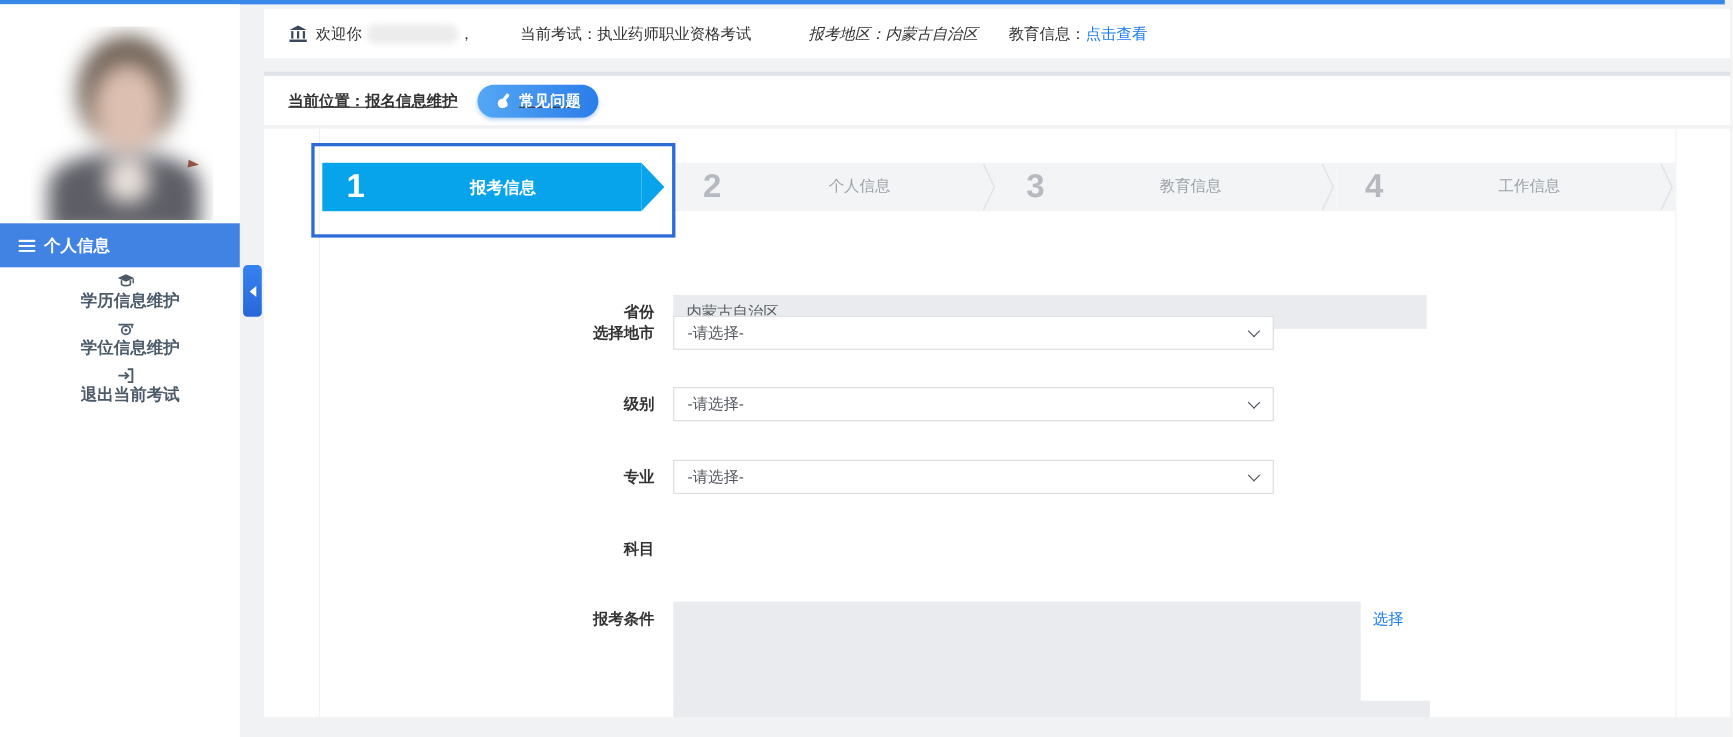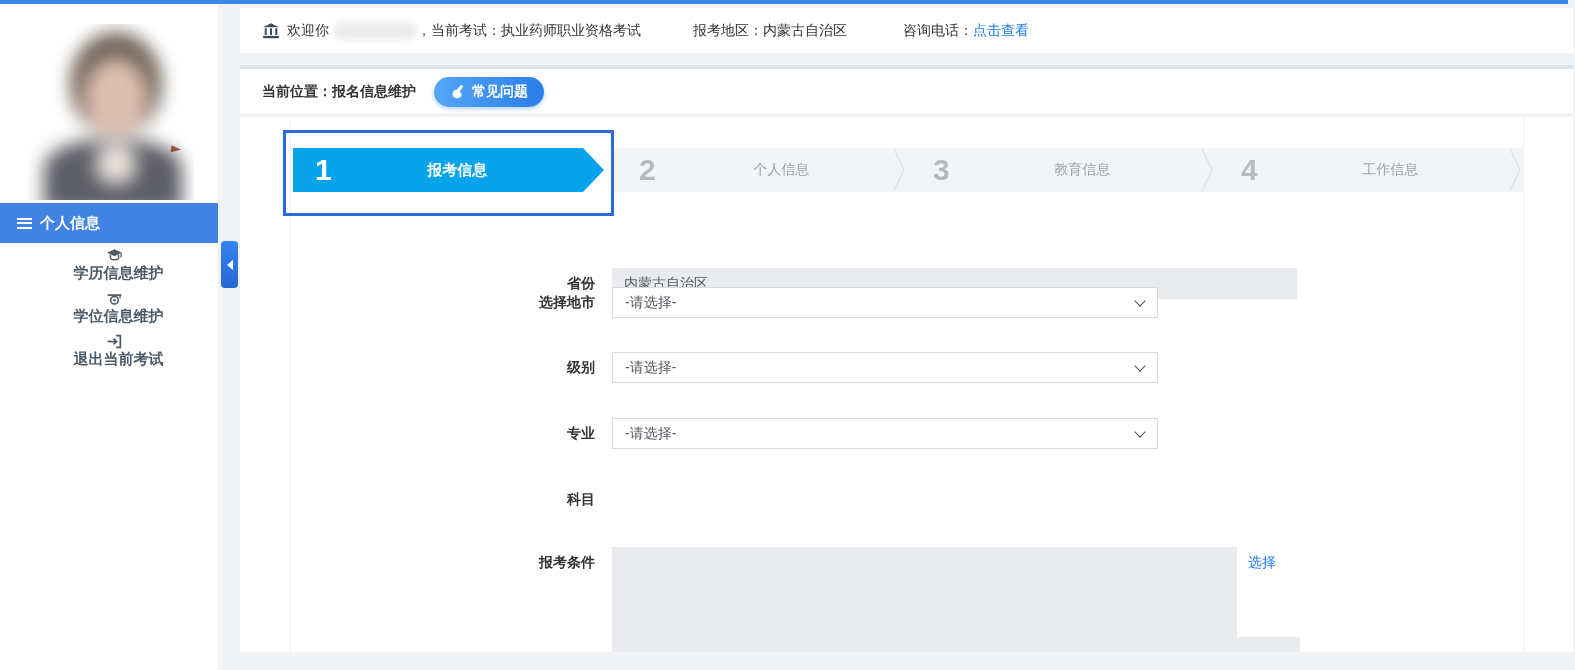--- a/index.html
+++ b/index.html
@@ -33,31 +33,31 @@
   .collapse-tab { position:absolute; left:221px; top:241px; width:17px; height:47px; border-radius:4px;
       background:linear-gradient(#3583f0,#2767d8); display:flex; align-items:center; justify-content:center; cursor:pointer; }
   .collapse-arrow { width:0; height:0; border-right:6px solid #fff; border-top:5px solid transparent; border-bottom:5px solid transparent; }
 
   
   .main { position:absolute; left:240px; top:0; width:1333px; height:670px; }
 
   .topbar { position:absolute; left:0; top:8px; width:1333px; height:45px; background:#fff;
       display:flex; align-items:center; padding:0 22px; }
   .topbar .grp { display:flex; align-items:center; }
-  .welcome-grp { }
+  .welcome-grp { margin-right:42px; }
   .bank-ic { margin-right:7px; }
   .blur-name { display:inline-block; width:84px; height:18px; margin-left:4px; border-radius:9px;
       background:#ececec; filter:blur(3px); }
   .exam-grp { margin-right:52px;justify-content:flex-end; }
-  .region-grp { margin-right:56px; }
+  .region-grp { margin-right:28px;font-style:italic; }
   .link { color:#1b7cf2; cursor:pointer; }
 
   .crumbbar { position:absolute; left:0; top:65px; width:1333px; height:50px; background:#fff;
       border-top:4px solid #dfe3e8; border-bottom:1px solid #e9eaec;
-      display:flex; align-items:center; padding-left:22px; }
+      display:flex; align-items:center; padding-left:22px;text-decoration:underline; }
   .crumb-label, .crumb-value { font-weight:bold; }
   .faq-btn { margin-left:18px; height:30px; border-radius:15px; border:none;
       background:linear-gradient(90deg,#55a7f5,#2b7de9); color:#fff; font-weight:bold; font-size:14px;
       display:flex; align-items:center; padding:0 16px; cursor:pointer; box-shadow:0 2px 4px rgba(43,125,233,.35); }
   .faq-btn svg { margin-right:6px; }
 
   
   .panel { position:absolute; left:0; top:117px; width:1333px; height:535px; background:#fff; overflow:hidden; }
   .v-line { position:absolute; top:0; width:1px; height:535px; background:#f0f1f4; }
   .v-line.left { left:50px; } .v-line.right { left:1283px; }
@@ -168,21 +168,21 @@
     </span>
     <span class="grp exam-grp">
       <span>当前考试：</span>
       <span>执业药师职业资格考试</span>
     </span>
     <span class="grp region-grp">
       <span>报考地区：</span>
       <span>内蒙古自治区</span>
     </span>
     <span class="grp">
-      <span>咨询电话：</span>
+      <span>教育信息：</span>
       <span class="link">点击查看</span>
     </span>
   </div>
 
   <div class="crumbbar">
     <span class="crumb-label">当前位置：</span>
     <span class="crumb-value">报名信息维护</span>
     <button class="faq-btn">
       <svg width="16" height="16" viewBox="0 0 16 16">
         <g fill="#fff">

